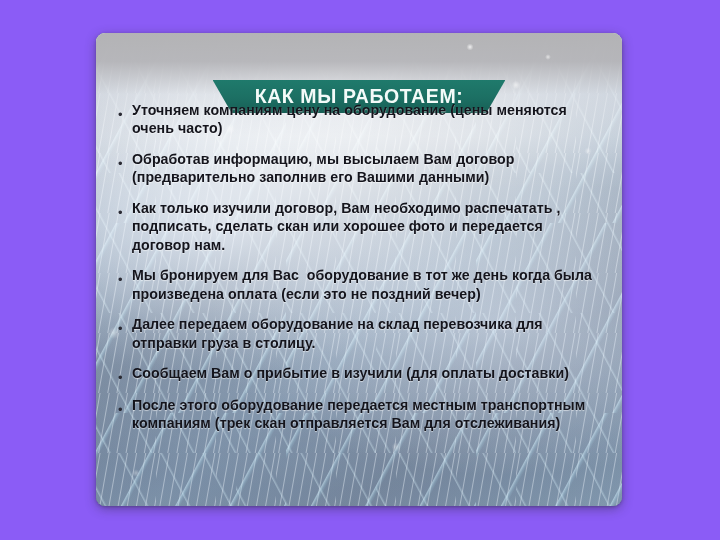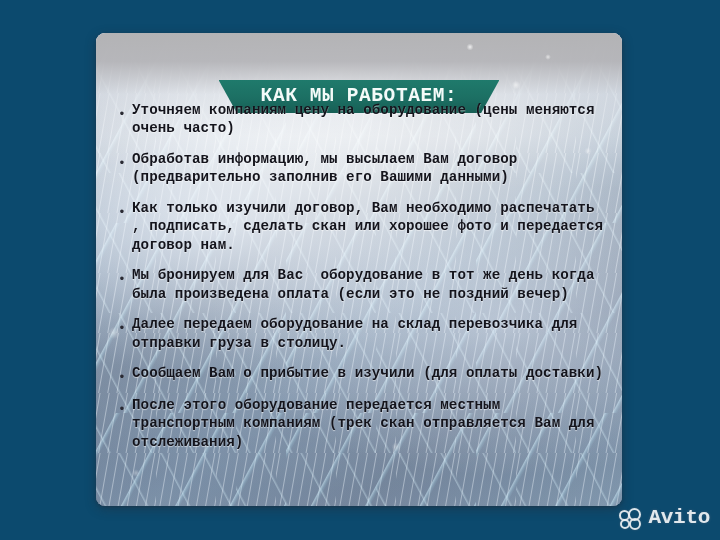--- a/index.html
+++ b/index.html
@@ -13,22 +13,21 @@
     height: 540px;
     overflow: hidden;
     font-family: "Liberation Sans", "DejaVu Sans", sans-serif;
     position: relative;
   }
 
   
   .page {
     position: absolute;
     inset: 0;
-    background: #0c4a6e;
-    font-family: Liberation Mono, monospace;
+    background: #8b5cf6;
   }
 
   
   .card {
     position: absolute;
     left: 96px;
     top: 33px;
     width: 526px;
     height: 473px;
     border-radius: 9px;
@@ -272,23 +271,14 @@
       </li>
 
       <li class="bullet">
         <span class="bullet-marker">•</span>
         <span class="bullet-text">После этого оборудование передается местным транспортным компаниям (трек скан отправляется Вам для отслеживания)</span>
       </li>
 
     </ul>
   </div>
 
-  <div class="watermark">
-    <span class="wm-mark">
-      <span class="wm-dot d1"></span>
-      <span class="wm-dot d2"></span>
-      <span class="wm-dot d3"></span>
-      <span class="wm-dot d4"></span>
-    </span>
-    <span class="wm-text">Avito</span>
-  </div>
 
 </div>
 
 </body></html>

